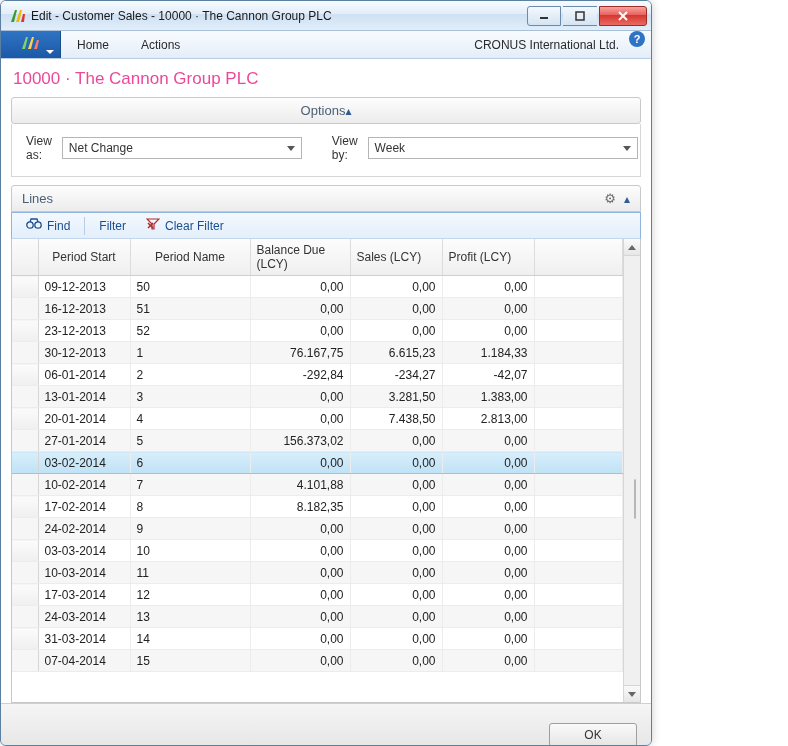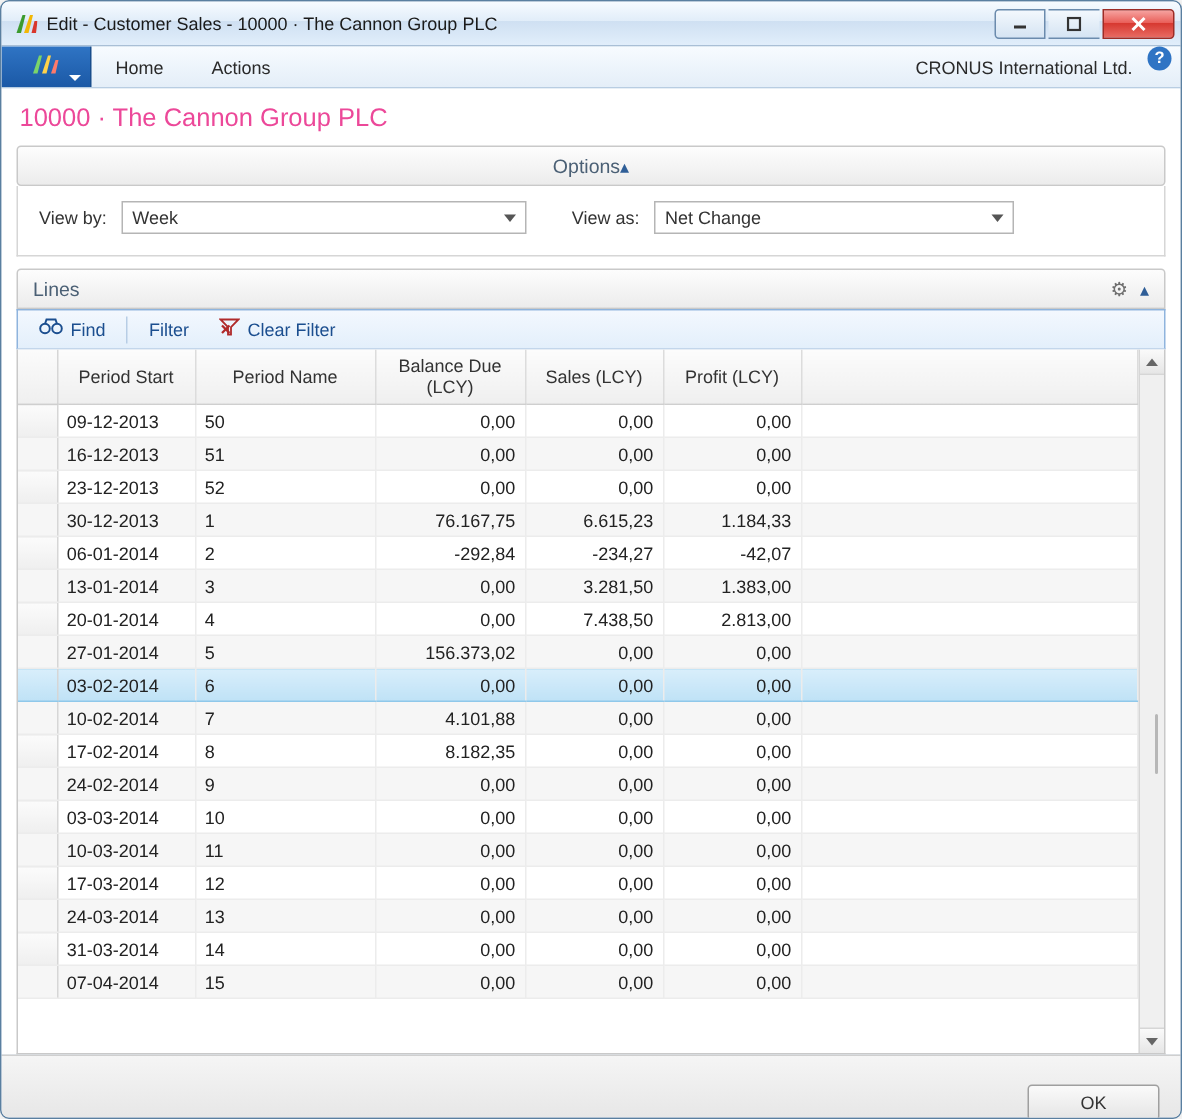--- a/index.html
+++ b/index.html
@@ -4,21 +4,21 @@
 <style>
   * { box-sizing: border-box; }
   body {
     margin: 0;
     font-family: "Segoe UI", Tahoma, sans-serif;
     font-size: 12px;
     background: #fff;
     color: #333;
   }
   .window {
-    width: 788px;
+    width: 652px;
     height: 746px;
     border: 1px solid #5a7fa0;
     border-radius: 6px;
     overflow: hidden;
     box-shadow: 0 0 10px rgba(0,0,0,0.2);
     display: flex;
     flex-direction: column;
     margin: 0;
     background: linear-gradient(to bottom, #e8f0f8 0%, #d4e3f2 100%);
   }
@@ -115,21 +115,21 @@
     border:1px solid #c9c9c9; border-top:none; flex:1; overflow:hidden; position:relative;
     display:flex;
   }
   table { border-collapse:collapse; width:100%; table-layout:fixed; }
   thead th {
     background: linear-gradient(to bottom, #fcfcfc, #efefef);
     border-right:1px solid #dcdcdc; border-bottom:1px solid #cfcfcf;
     padding:4px 6px; font-weight:normal; color:#333; text-align:center;
     height:34px; vertical-align:middle; font-size:12px;
   }
-  thead th.num { text-align:center; }
+  thead th.num { text-align:left; }
   tbody td {
     border-right:1px solid #ececec; border-bottom:1px solid #ececec;
     padding:3px 6px; height:22px; font-size:12px; color:#222;
   }
   tbody tr:nth-child(even) td { background:#f6f6f6; }
   tbody td.num { text-align:right; }
   tbody tr.selected td {
     background: linear-gradient(to bottom, #d8eefb, #bfe2f6) !important;
     border-top:1px solid #8fc8ea; border-bottom:1px solid #8fc8ea;
   }
@@ -211,30 +211,30 @@
 
   <div class="content">
     <div class="heading">10000 · The Cannon Group PLC</div>
 
     <div class="fasttab-header">
       <span>Options</span>
       <span class="chevron">▴</span>
     </div>
     <div class="options-body">
       <div class="field">
+        <label>View as:</label>
+        <div class="combo" style="min-width:240px">
+          <span>Net Change</span>
+          <span class="arrow"></span>
+        </div>
+      </div>
+      <div class="field">
         <label>View by:</label>
         <div class="combo" style="min-width:270px">
           <span>Week</span>
-          <span class="arrow"></span>
-        </div>
-      </div>
-      <div class="field">
-        <label>View as:</label>
-        <div class="combo" style="min-width:240px">
-          <span>Net Change</span>
           <span class="arrow"></span>
         </div>
       </div>
     </div>
 
     <div class="lines-wrap">
       <div class="lines-header">
         <span>Lines</span>
         <span class="right-icons">
           <span class="gear">⚙</span>

